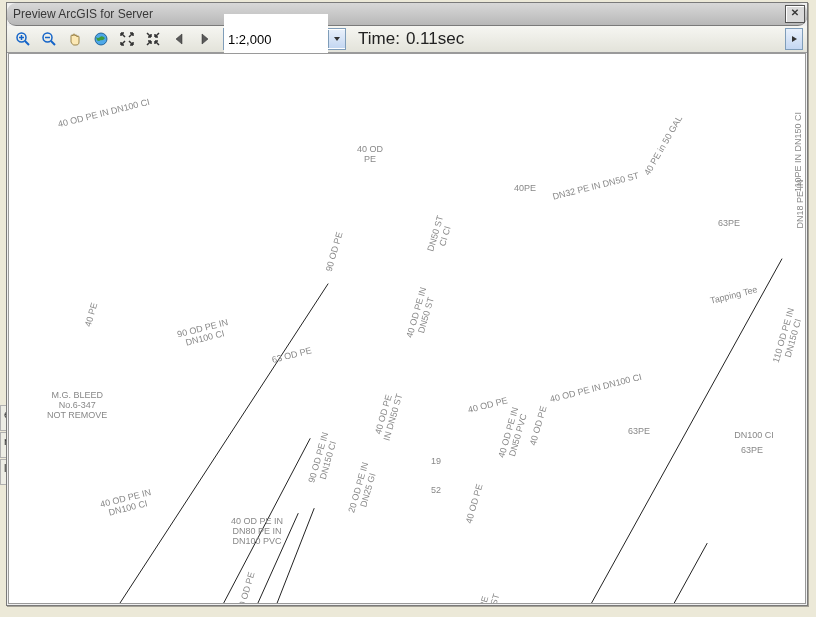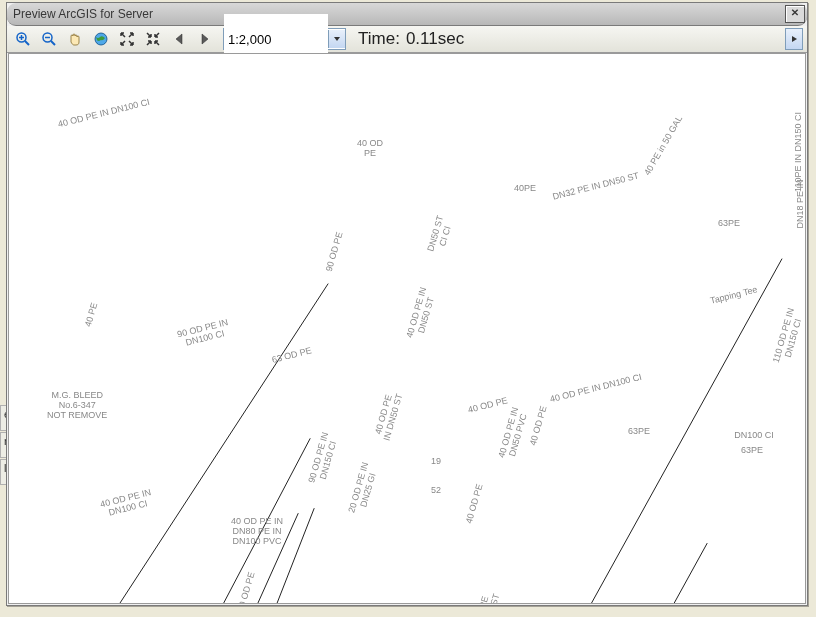--- a/index.html
+++ b/index.html
@@ -258,21 +258,21 @@
     <svg class="lines" id="lines-svg" viewBox="0 0 798 550" preserveAspectRatio="none">
         <line x1="320" y1="230" x2="80" y2="598" stroke="#222" stroke-width="1"></line>
         <line x1="302" y1="385" x2="190" y2="598" stroke="#222" stroke-width="1"></line>
         <line x1="290" y1="460" x2="228" y2="598" stroke="#222" stroke-width="1"></line>
         <line x1="306" y1="455" x2="250" y2="598" stroke="#222" stroke-width="1"></line>
         <line x1="775" y1="205" x2="558" y2="597" stroke="#222" stroke-width="1"></line>
         <line x1="700" y1="490" x2="641" y2="597" stroke="#222" stroke-width="1"></line>
       </svg>
     <div id="labels-layer">
         <div class="map-label" style="left: 95px; top: 60px; transform: translate(-50%, -50%) rotate(-14deg); transform-origin: 50% 50%;">40 OD PE IN DN100 CI</div>
-        <div class="map-label" style="left: 361px; top: 95px; transform: translate(-50%, -50%) rotate(0deg); transform-origin: 50% 50%;">40 OD
+        <div class="map-label" style="left: 361px; top: 101px; transform: translate(-50%, -50%) rotate(0deg); transform-origin: 50% 50%;">40 OD
 PE</div>
         <div class="map-label" style="left: 655px; top: 92px; transform: translate(-50%, -50%) rotate(-60deg); transform-origin: 50% 50%;">40 PE in 50 GAL</div>
         <div class="map-label" style="left: 790px; top: 98px; transform: translate(-50%, -50%) rotate(-90deg); transform-origin: 50% 50%;">110PE IN DN150 CI</div>
         <div class="map-label" style="left: 792px; top: 150px; transform: translate(-50%, -50%) rotate(-90deg); transform-origin: 50% 50%;">DN18 PE IN</div>
         <div class="map-label" style="left: 480px; top: 135px; transform: translate(-50%, -50%) rotate(0deg); transform-origin: 50% 50%; margin-left: 36px;">40PE</div>
         <div class="map-label" style="left: 587px; top: 133px; transform: translate(-50%, -50%) rotate(-14deg); transform-origin: 50% 50%;">DN32 PE IN DN50 ST</div>
         <div class="map-label" style="left: 720px; top: 170px; transform: translate(-50%, -50%) rotate(0deg); transform-origin: 50% 50%;">63PE</div>
         <div class="map-label" style="left: 326px; top: 198px; transform: translate(-50%, -50%) rotate(-74deg); transform-origin: 50% 50%;">90 OD PE</div>
         <div class="map-label" style="left: 432px; top: 181px; transform: translate(-50%, -50%) rotate(-74deg); transform-origin: 50% 50%;">DN50 ST
 CI CI</div>

